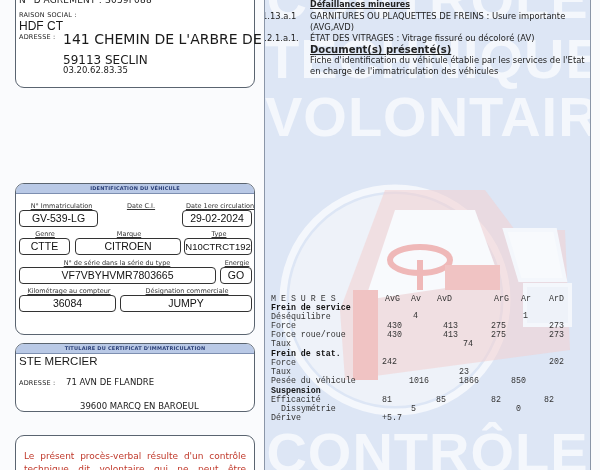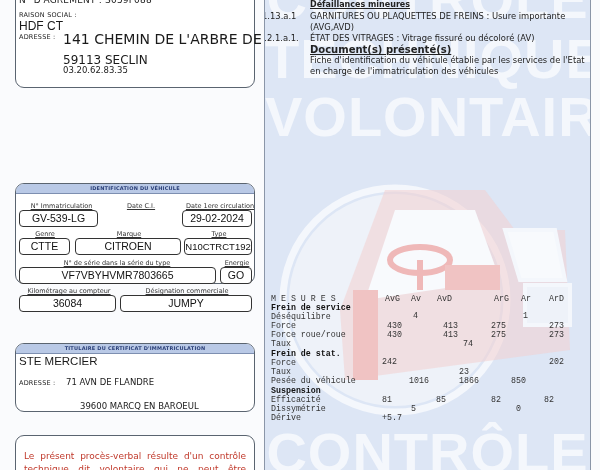--- a/index.html
+++ b/index.html
@@ -27,21 +27,21 @@
     <div class="abs lbl" style="left:3px; top:6px; font-size:9px;">N° D'AGREMENT : S059F088</div>
     <div class="abs lbl" style="left:3px; top:22px;">RAISON SOCIAL :</div>
     <div class="abs" style="left:3px; top:30px; font-family:'Liberation Sans',sans-serif; font-size:12px;">HDF CT</div>
     <div class="abs lbl" style="left:3px; top:44px;">ADRESSE :</div>
     <div class="abs" style="left:47px; top:42px; font-size:14px;">141 CHEMIN DE L'ARBRE DE GUISE</div>
     <div class="abs" style="left:47px; top:64px; font-size:12px;">59113 SECLIN</div>
     <div class="abs" style="left:47px; top:76px; font-size:8.5px;">03.20.62.83.35</div>
   </div>
 
 
-  <div class="box" style="top:183px; height:101px;">
+  <div class="box" style="top:183px; height:152px;">
     <div class="box-hdr">IDENTIFICATION DU VÉHICULE</div>
 
     <div class="flabel" style="left:8px; top:18px; width:75px;">N° Immatriculation</div>
     <div class="field" style="left:3px; top:26px; width:79px;">GV-539-LG</div>
     <div class="flabel" style="left:85px; top:18px; width:80px;">Date C.I.</div>
     <div class="flabel" style="left:168px; top:18px; width:72px;">Date 1ere circulation</div>
     <div class="field" style="left:166px; top:26px; width:70px;">29-02-2024</div>
 
     <div class="flabel" style="left:3px; top:46px; width:52px;">Genre</div>
     <div class="field" style="left:3px; top:54px; width:51px;">CTTE</div>
@@ -117,21 +117,21 @@
   <div class="mono" style="left:6px; top:312px;">Déséquilibre</div>
   <div class="mono" style="left:6px; top:321px;">Force</div>
   <div class="mono" style="left:6px; top:330px;">Force roue/roue</div>
   <div class="mono" style="left:6px; top:339px;">Taux</div>
   <div class="mono" style="left:6px; top:349px;"><b>Frein de stat.</b></div>
   <div class="mono" style="left:6px; top:358px;">Force</div>
   <div class="mono" style="left:6px; top:367px;">Taux</div>
   <div class="mono" style="left:6px; top:376px;">Pesée du véhicule</div>
   <div class="mono" style="left:6px; top:386px;"><b>Suspension</b></div>
   <div class="mono" style="left:6px; top:395px;">Efficacité</div>
-  <div class="mono" style="left:6px; top:404px;">Dissymétrie</div>
+  <div class="mono" style="left:16px; top:404px;">Dissymétrie</div>
   <div class="mono" style="left:6px; top:413px;">Dérive</div>
 
   <div class="mono" style="left:148px; top:311px;">4</div>
   <div class="mono" style="left:258px; top:311px;">1</div>
   <div class="mono" style="left:122px; top:321px;">430</div>
   <div class="mono" style="left:178px; top:321px;">413</div>
   <div class="mono" style="left:226px; top:321px;">275</div>
   <div class="mono" style="left:284px; top:321px;">273</div>
   <div class="mono" style="left:122px; top:330px;">430</div>
   <div class="mono" style="left:178px; top:330px;">413</div>

